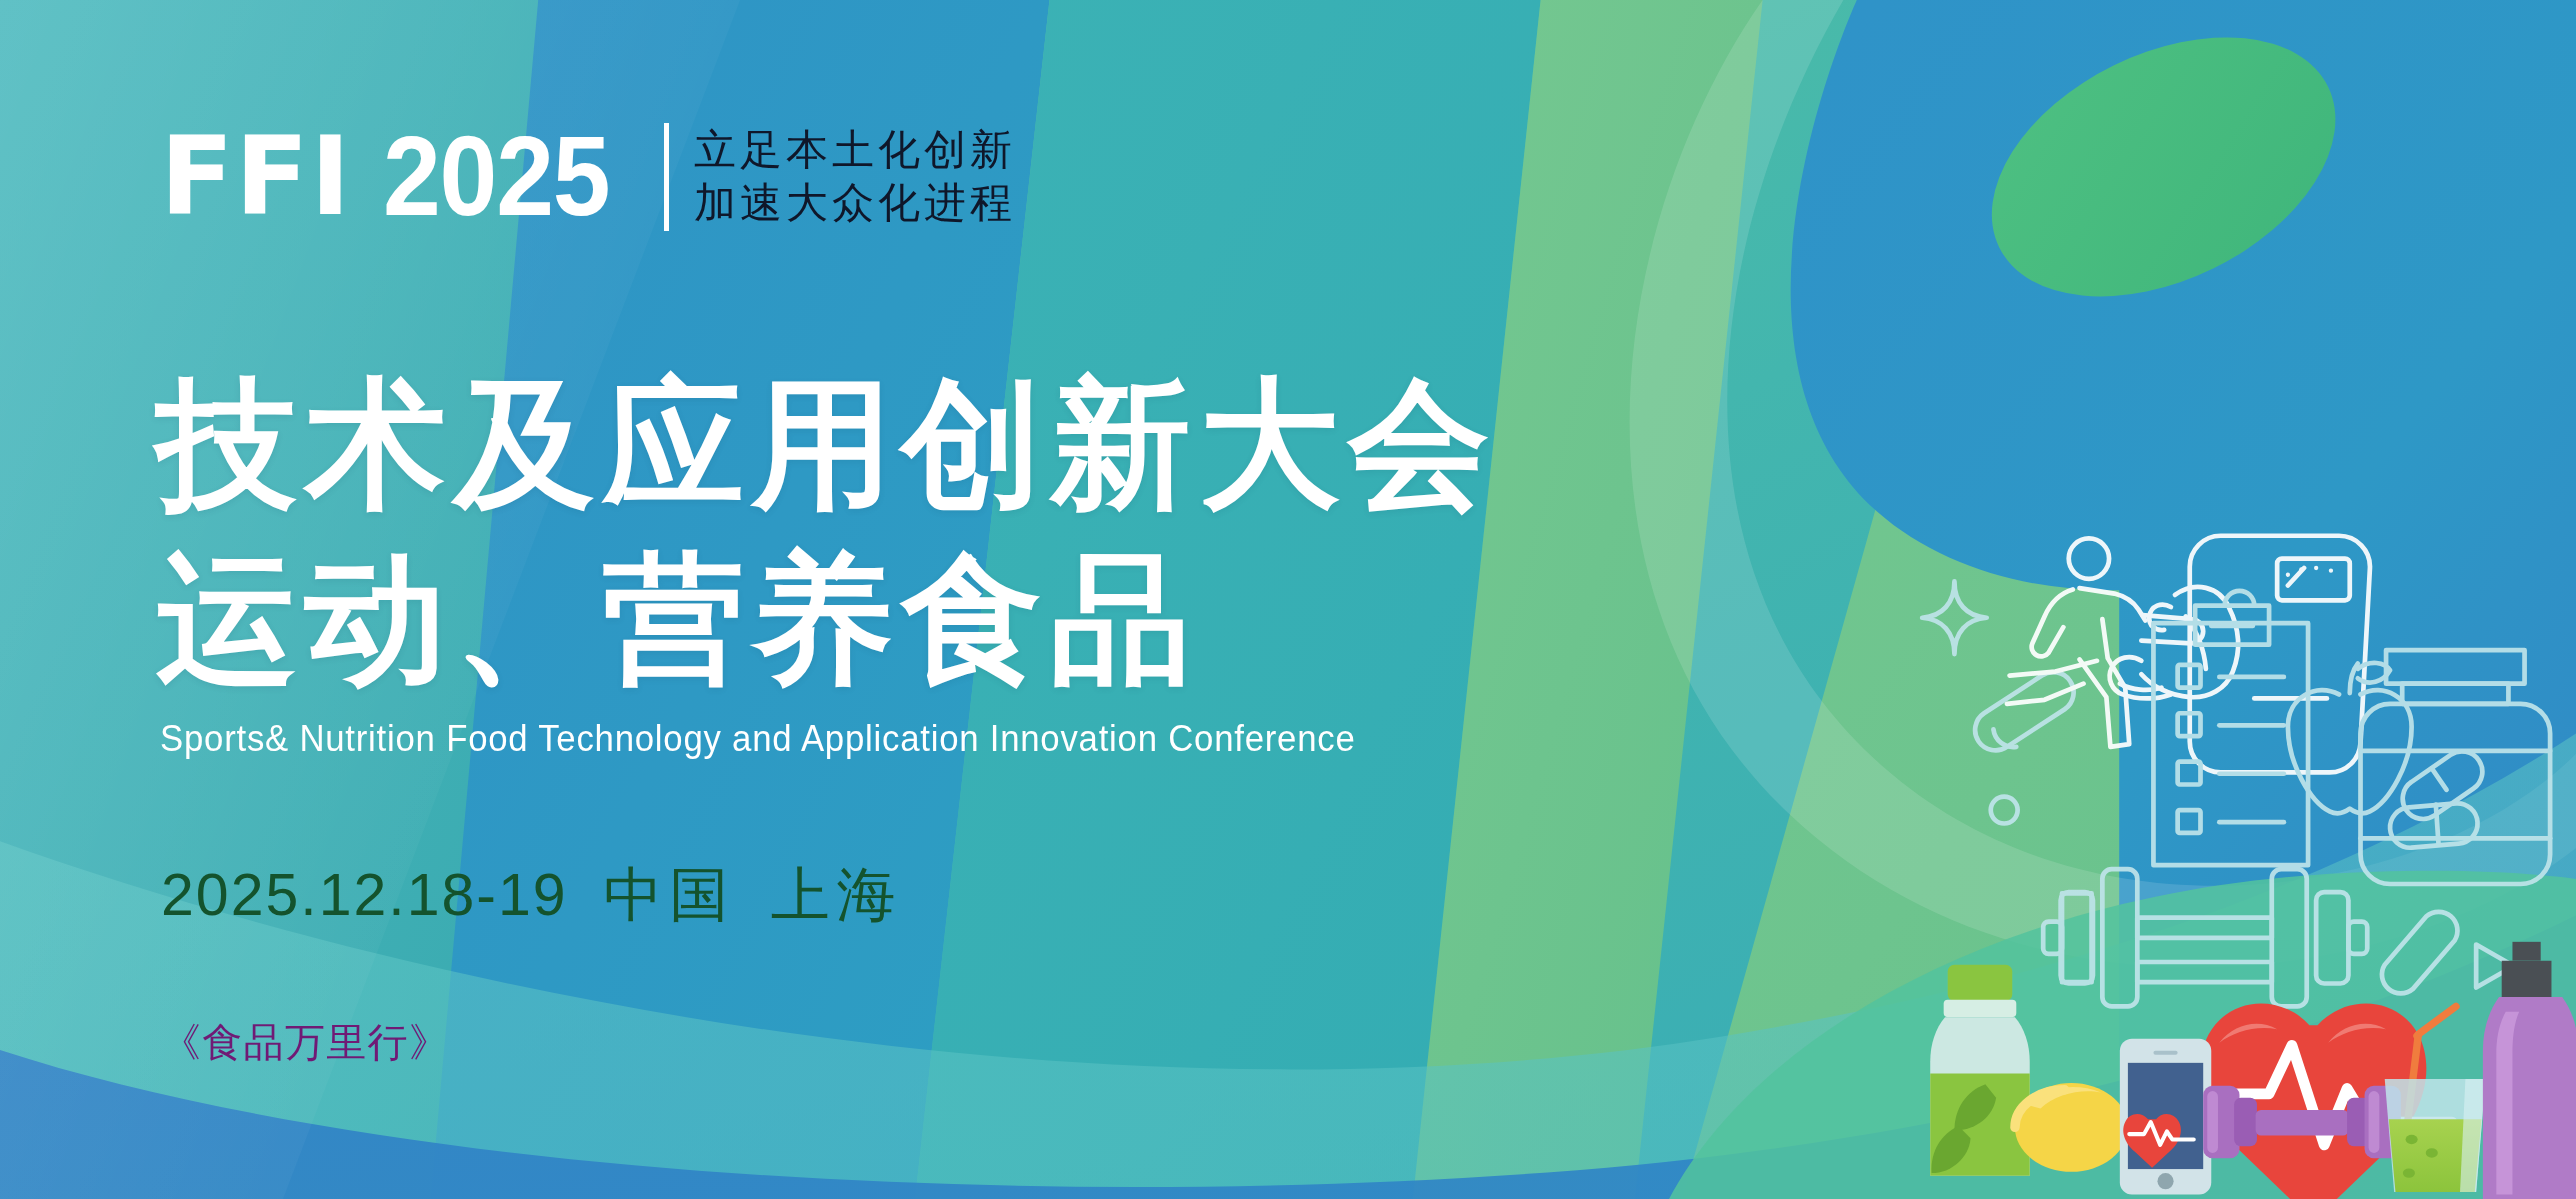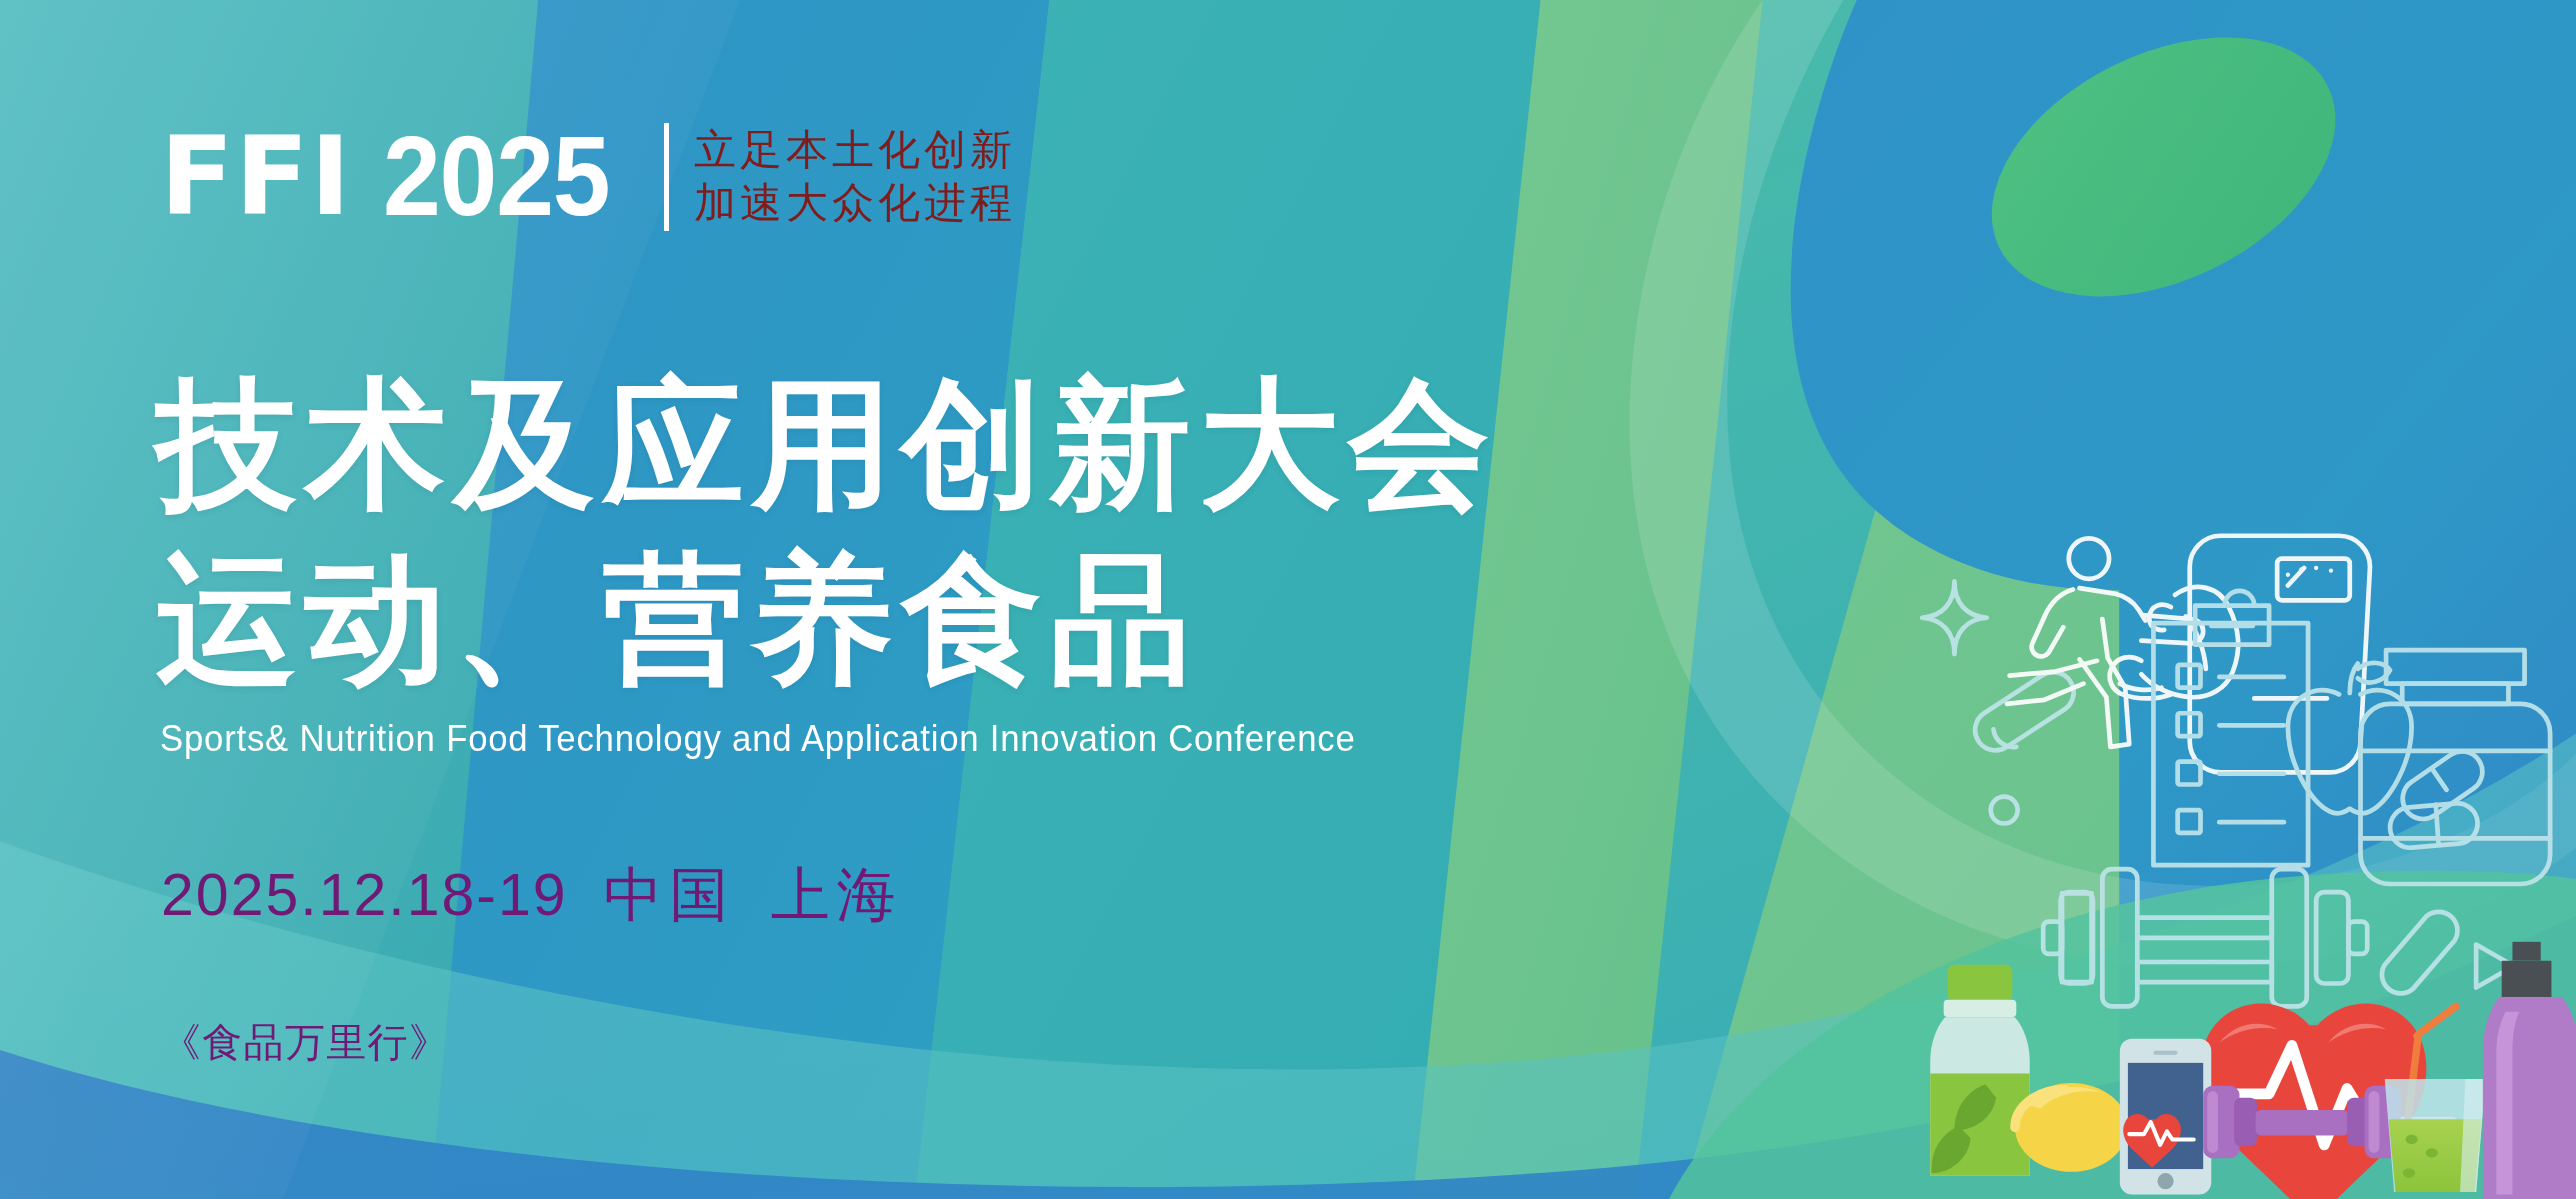--- a/index.html
+++ b/index.html
@@ -67,21 +67,21 @@
     margin-right: 25.6px;
     flex: none;
   }
   .logo-tagline {
     display: flex;
     flex-direction: column;
     justify-content: center;
     gap: 4px;
   }
   .logo-tagline span {
-    color: #7f1d1d;
+    color: #0f172a;
     font-size: 42px;
     line-height: 1.16;
     letter-spacing: 4px;
     font-weight: 400;
     white-space: nowrap;
   }
 
   
   .headline {
     position: absolute;
@@ -112,21 +112,21 @@
     transform: scaleX(0.965);
     transform-origin: left center;
     font-family: "Liberation Sans Narrow", "Liberation Sans", sans-serif;
   }
 
   
   .date-place {
     position: absolute;
     left: 161px;
     top: 863px;
-    color: #701a75;
+    color: #14532d;
     font-size: 59px;
     line-height: 1.1;
     font-weight: 400;
     letter-spacing: 2px;
     white-space: nowrap;
   }
   .date-place .dp-city {
     margin-left: 17.5px;
     letter-spacing: 6.7px;
   }

